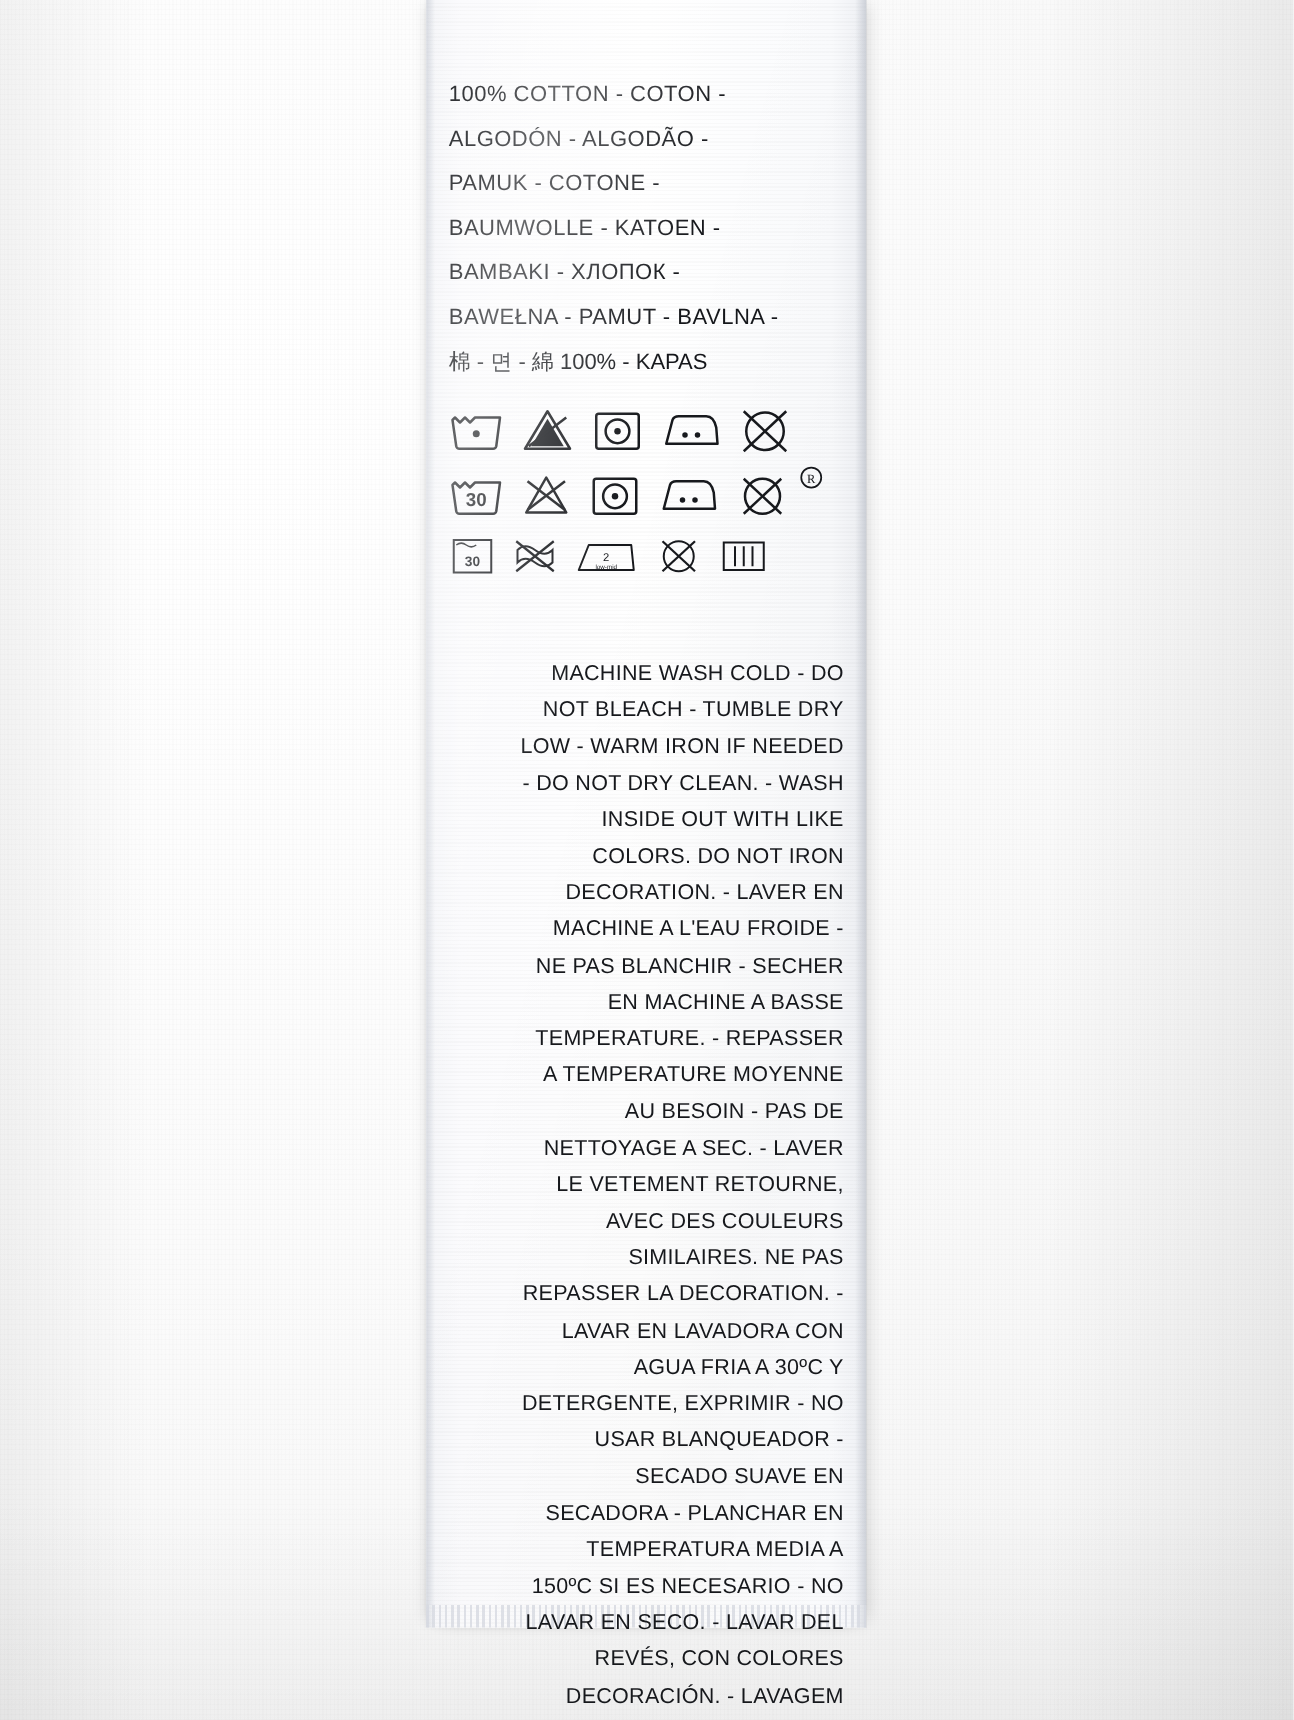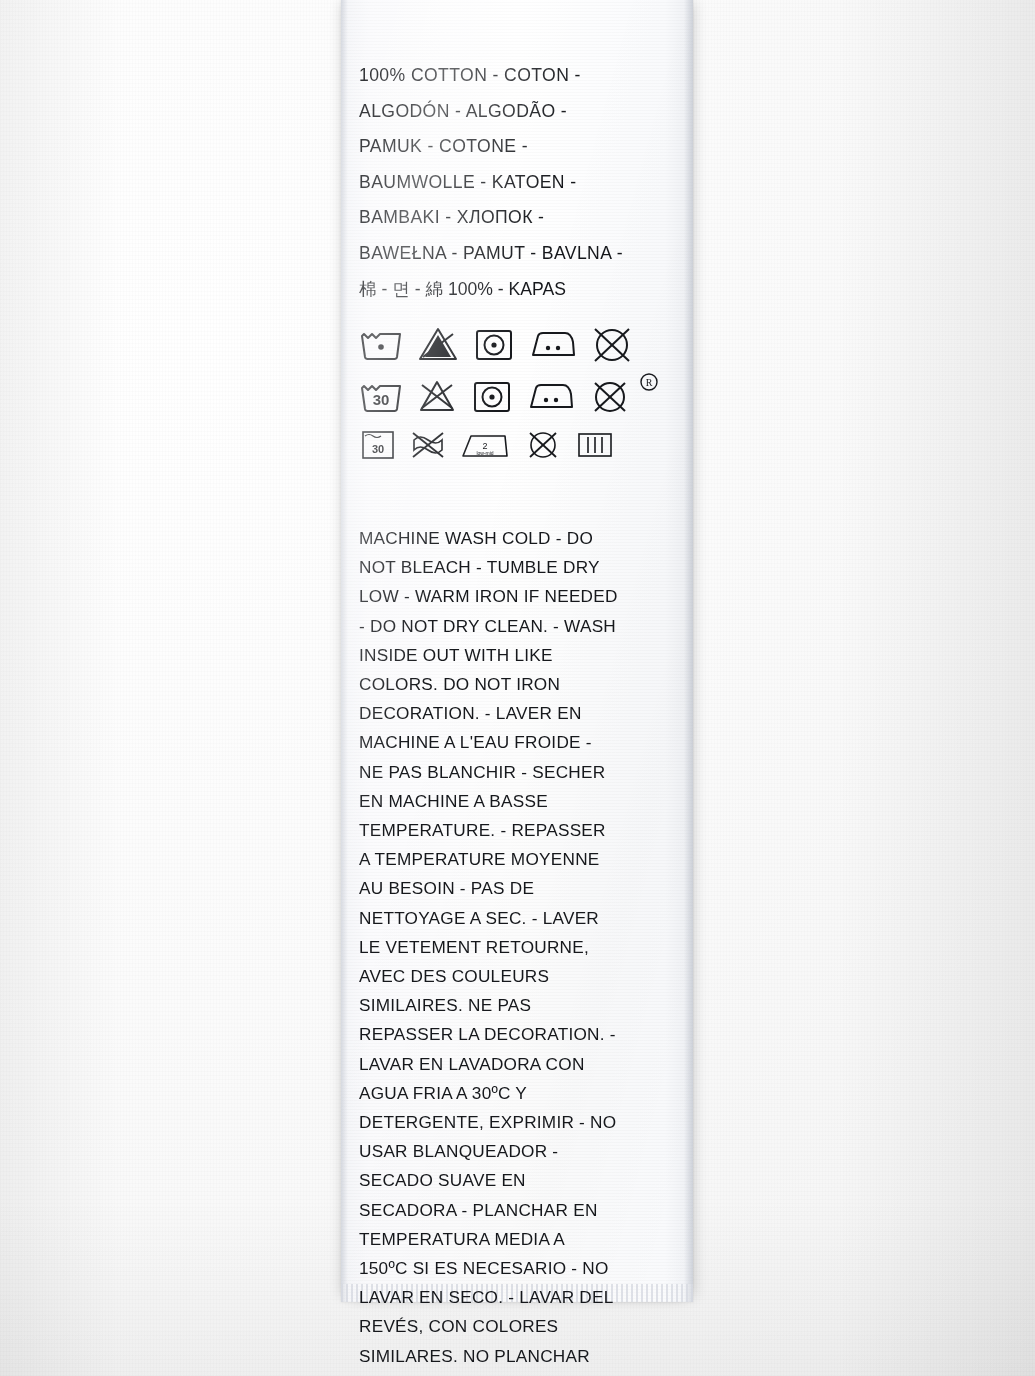--- a/index.html
+++ b/index.html
@@ -134,21 +134,21 @@
     position: absolute;
     left: 18px;
     top: 528px;
     width: 316px;
     color: #16181c;
     font-size: 17.2px;
     line-height: 29.2px;
     letter-spacing: .25px;
     font-weight: 500;
   }
-  #care-text div { white-space: nowrap; }
+  #care-text div { white-space: nowrap; text-align: right; }
 
   
   #label-sheen {
     position: absolute;
     inset: 0;
     pointer-events: none;
     background: linear-gradient(105deg,
        rgba(255,255,255,0) 0%,
        rgba(255,255,255,0.35) 18%,
        rgba(255,255,255,0) 38%,
@@ -304,19 +304,18 @@
     <div>LAVAR EN LAVADORA CON</div>
     <div>AGUA FRIA A 30ºC Y</div>
     <div>DETERGENTE, EXPRIMIR - NO</div>
     <div>USAR BLANQUEADOR -</div>
     <div>SECADO SUAVE EN</div>
     <div>SECADORA - PLANCHAR EN</div>
     <div>TEMPERATURA MEDIA A</div>
     <div>150ºC SI ES NECESARIO - NO</div>
     <div>LAVAR EN SECO. - LAVAR DEL</div>
     <div>REVÉS, CON COLORES</div>
-    <div>SIMILARES. NO PLANCHAR</div>
     <div>DECORACIÓN. - LAVAGEM</div>
 
   </div>
 
   <div id="label-sheen"></div>
 </div>
 
 </body></html>

